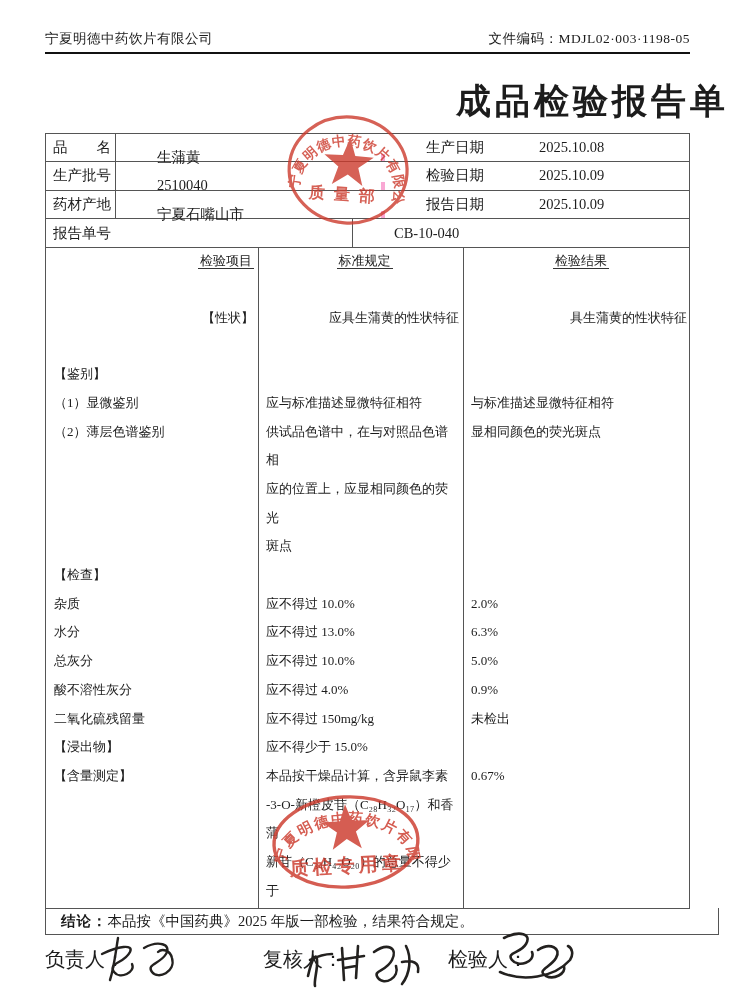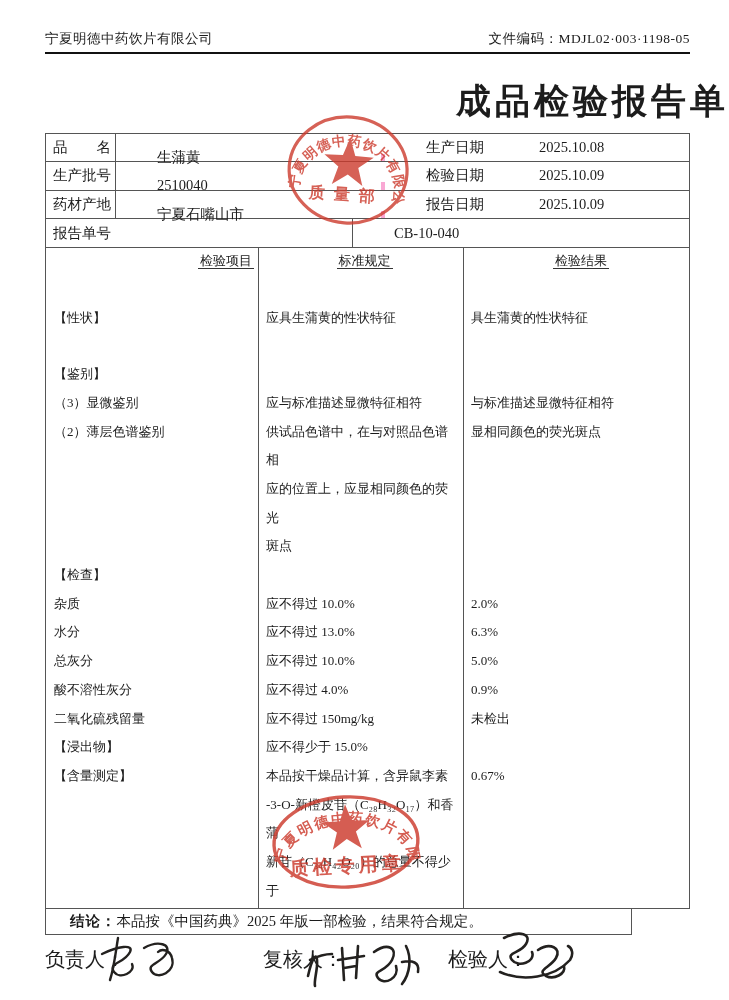--- a/index.html
+++ b/index.html
@@ -35,22 +35,22 @@
   .vline{position:absolute;top:0;bottom:0;width:1px;background:#555;}
   .v1{left:212px;} .v2{left:417px;}
   .mrow{display:grid;grid-template-columns:212px 205px 228px;}
   .mc{padding-left:8px;padding-right:4px;line-height:28.7px;font-size:13px;
       white-space:pre-line;box-sizing:border-box;}
   .mhead .mc{text-align:center;padding-left:12px;}
   .mhead .mc:first-child{text-align:right;padding-left:10px;}
   .u{border-bottom:1px solid #333;padding:0 2px;}
 
   
-  .concl{left:45px;top:908px;width:587px;height:27px;border:1px solid #555;border-top:none;
-         box-sizing:border-box;display:flex;align-items:center;padding-left:24px;font-size:14.5px;}
+  .concl{left:45px;top:908px;width:674px;height:27px;border:1px solid #555;border-top:none;
+         box-sizing:border-box;display:flex;align-items:center;padding-left:15px;font-size:14.5px;}
   .concl b{letter-spacing:1px;}
 
   
   .signlab{font-size:20px;top:946px;}
   .sl1{left:45px;} .sl2{left:263px;} .sl3{left:448px;}
 
   svg{display:block;}
   .stamp{pointer-events:none;}
 </style>
 </head>
@@ -91,32 +91,32 @@
 
 <div class="abs main" style="position:absolute;">
   <div class="vline v1"></div>
   <div class="vline v2"></div>
   <div class="mrow mhead">
     <div class="mc"><span class="u">检验项目</span></div>
     <div class="mc"><span class="u">标准规定</span></div>
     <div class="mc"><span class="u">检验结果</span></div>
   </div>
   <div>
-      <div class="mrow" style="margin-top: 28.7px;">
+      <div class="mrow" style="margin-top: 28.7px; text-align: right;">
         <div class="mc c1">【性状】</div>
         <div class="mc c2">应具生蒲黄的性状特征</div>
         <div class="mc c3">具生蒲黄的性状特征</div>
       </div>
       <div class="mrow" style="margin-top: 27px;">
         <div class="mc c1">【鉴别】</div>
         <div class="mc c2"></div>
         <div class="mc c3"></div>
       </div>
       <div class="mrow">
-        <div class="mc c1">（3）显微鉴别</div>
+        <div class="mc c1">（1）显微鉴别</div>
         <div class="mc c2">应与标准描述显微特征相符</div>
         <div class="mc c3">与标准描述显微特征相符</div>
       </div>
       <div class="mrow">
         <div class="mc c1">（2）薄层色谱鉴别</div>
         <div class="mc c2">供试品色谱中，在与对照品色谱相
 应的位置上，应显相同颜色的荧光
 斑点</div>
         <div class="mc c3">显相同颜色的荧光斑点</div>
       </div>

